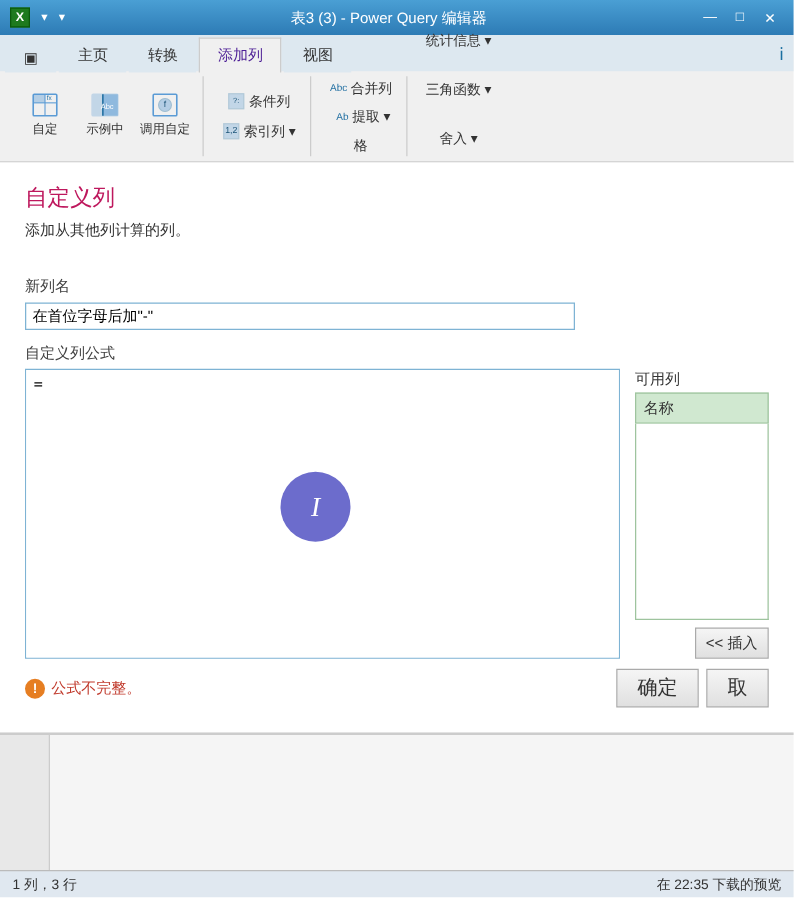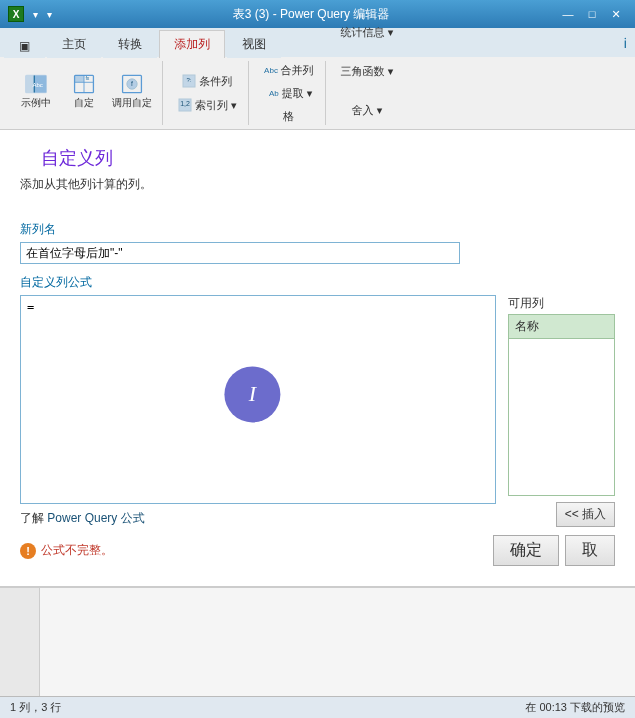--- a/index.html
+++ b/index.html
@@ -91,21 +91,21 @@
       margin-right: 2px;
       background: #dde8f0;
       color: #333;
       position: relative;
       bottom: -1px;
     }
     .ribbon-tab.active {
       background: #f0f0f0;
       border-color: #ccc;
       border-bottom-color: #f0f0f0;
-      color: #b91c1c;
+      color: #4c1d95;
     }
     .ribbon-help {
       margin-left: auto;
       padding: 5px 8px;
       color: #1a6fa0;
       font-size: 14px;
     }
     .ribbon-content {
       display: flex;
       padding: 4px 6px;
@@ -160,33 +160,32 @@
       background: white;
       padding: 16px 20px;
       overflow: hidden;
       display: flex;
       flex-direction: column;
     }
 
     .page-title {
       font-size: 18px;
       font-weight: normal;
-      color: #6d28d9;
+      color: #be185d;
       margin-bottom: 6px;
-      margin-left: 21px;
     }
     .page-subtitle {
       font-size: 12px;
       color: #333;
       margin-bottom: 28px;
     }
 
     .field-label {
       font-size: 12px;
-      color: #0369a1;
+      color: #404040;
       margin-bottom: 4px;
     }
     .field-input {
       width: 440px;
       padding: 3px 5px;
       border: 1px solid #7eb3d4;
       font-size: 12px;
       margin-bottom: 10px;
       outline: none;
       background: white;
@@ -398,44 +397,44 @@
     <div class="ribbon-tab">主页</div>
     <div class="ribbon-tab">转换</div>
     <div class="ribbon-tab active">添加列</div>
     <div class="ribbon-tab">视图</div>
     <div class="ribbon-help">ℹ</div>
   </div>
   <div class="ribbon-content">
 
     <div class="ribbon-group">
       <div class="ribbon-group-row">
-
-        <div class="ribbon-btn-large">
-          <svg class="icon-svg" viewBox="0 0 28 28">
-            <rect x="2" y="4" width="24" height="20" rx="1" fill="#5b9bd5" opacity="0.3" stroke="#5b9bd5" stroke-width="1.5"></rect>
-            <rect x="12" y="4" width="14" height="20" rx="0" fill="#5b9bd5" opacity="0.5"></rect>
-            <line x1="12" y1="4" x2="12" y2="24" stroke="#2471a3" stroke-width="1.5"></line>
-            <text x="16" y="16" font-size="7" fill="#fff" text-anchor="middle" dominant-baseline="middle">Abc</text>
-          </svg>
-          <span>示例中</span>
-        </div>
 
         <div class="ribbon-btn-large">
           <svg class="icon-svg" viewBox="0 0 28 28">
             <rect x="3" y="4" width="22" height="20" rx="1" fill="none" stroke="#5b9bd5" stroke-width="1.5"></rect>
             <rect x="3" y="4" width="11" height="8" fill="#5b9bd5" opacity="0.4"></rect>
             <line x1="14" y1="4" x2="14" y2="24" stroke="#5b9bd5" stroke-width="1"></line>
             <line x1="3" y1="12" x2="25" y2="12" stroke="#5b9bd5" stroke-width="1"></line>
             <text x="18" y="8" font-size="6" fill="#2471a3" text-anchor="middle" dominant-baseline="middle">fx</text>
           </svg>
           <span>自定</span>
         </div>
 
         <div class="ribbon-btn-large">
           <svg class="icon-svg" viewBox="0 0 28 28">
+            <rect x="2" y="4" width="24" height="20" rx="1" fill="#5b9bd5" opacity="0.3" stroke="#5b9bd5" stroke-width="1.5"></rect>
+            <rect x="12" y="4" width="14" height="20" rx="0" fill="#5b9bd5" opacity="0.5"></rect>
+            <line x1="12" y1="4" x2="12" y2="24" stroke="#2471a3" stroke-width="1.5"></line>
+            <text x="16" y="16" font-size="7" fill="#fff" text-anchor="middle" dominant-baseline="middle">Abc</text>
+          </svg>
+          <span>示例中</span>
+        </div>
+
+        <div class="ribbon-btn-large">
+          <svg class="icon-svg" viewBox="0 0 28 28">
             <rect x="3" y="4" width="22" height="20" rx="1" fill="none" stroke="#5b9bd5" stroke-width="1.5"></rect>
             <circle cx="14" cy="14" r="6" fill="#5b9bd5" opacity="0.4" stroke="#2471a3" stroke-width="1"></circle>
             <text x="14" y="14" font-size="8" fill="#1a5276" text-anchor="middle" dominant-baseline="middle">f</text>
           </svg>
           <span>调用自定</span>
         </div>
       </div>
     </div>
 
     <div class="ribbon-group" style="justify-content:center; gap:3px; padding: 4px 6px;">
@@ -499,23 +498,20 @@
   <input class="field-input" type="text" value="在首位字母后加&quot;-&quot;" style="">
 
   <div class="field-label">自定义列公式</div>
 
   <div class="formula-area">
     <div class="formula-left">
       <div class="formula-textarea-wrapper">
         <textarea class="formula-textarea" style="">=</textarea>
         <div class="cursor-indicator"></div>
       </div>
-      <div class="learn-link">
-        <span>了解 </span><a href="#">Power Query 公式</a>
-      </div>
     </div>
 
     <div class="formula-right">
       <div class="available-label">可用列</div>
       <div class="available-cols-header">名称</div>
       <div class="available-cols-list"></div>
       <button class="insert-btn">&lt;&lt; 插入</button>
     </div>
   </div>
 
@@ -531,14 +527,14 @@
   </div>
 </div>
 
 <div class="preview-pane">
   <div class="preview-sidebar"></div>
   <div class="preview-main"></div>
 </div>
 
 <div class="status-bar">
   <span>1 列，3 行</span>
-  <span>在 00:13 下载的预览</span>
+  <span>在 22:35 下载的预览</span>
 </div>
 
 </body></html>

